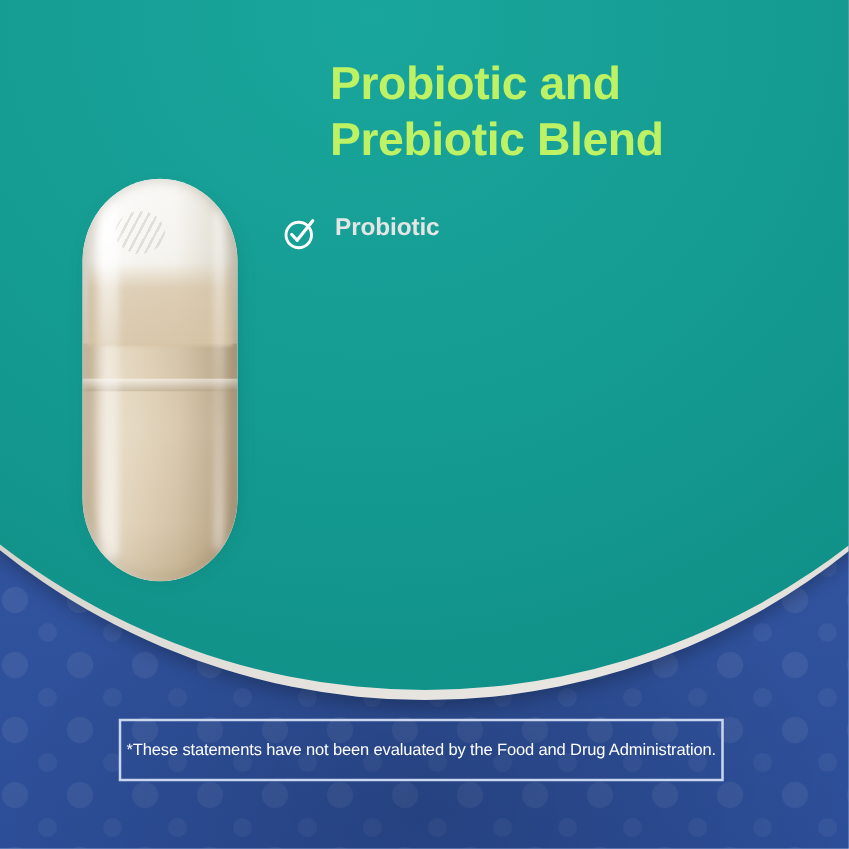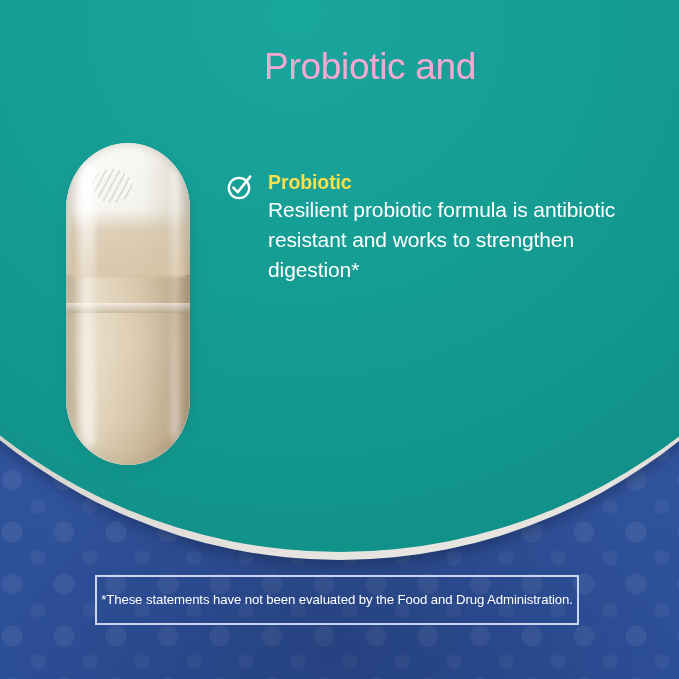--- a/index.html
+++ b/index.html
@@ -187,23 +187,23 @@
         rgba(255,255,255,0.0) 2px 6px);
     filter: blur(0.6px);
   }
 
   
   .headline {
     position: absolute;
     left: 264px;
     top: 44px;
     width: 390px;
-    color: #f9a8d4;
+    color: #bef264;
     font-size: 37px;
-    font-weight: normal;
+    font-weight: bold;
     line-height: 45px;
     letter-spacing: -0.3px;
   }
 
   
   .features {
     position: absolute;
     left: 226px;
     top: 170px;
     width: 400px;
@@ -211,21 +211,21 @@
   .feature { position: relative; margin-bottom: 26px; }
   .check-icon {
     position: absolute;
     left: 0;
     top: 3px;
     width: 28px;
     height: 28px;
   }
   .feature-text { padding-left: 42px; }
   .feature-title {
-    color: #fde047;
+    color: #e5e5e5;
     font-size: 19.5px;
     font-weight: bold;
     line-height: 25px;
     letter-spacing: -0.1px;
   }
   .feature-desc {
     color: #ffffff;
     font-size: 21px;
     line-height: 30px;
     letter-spacing: -0.1px;
@@ -274,34 +274,34 @@
       <div class="cap-crimp"></div>
       <div class="cap-seam"></div>
       <div class="cap-gloss-l"></div>
       <div class="cap-gloss-r"></div>
       <div class="cap-edge"></div>
     </div>
   </div>
 
   <div class="headline">
     <div>Probiotic and</div>
+    <div>Prebiotic Blend</div>
   </div>
 
   <div class="features">
 
     <div class="feature">
       <span class="check-icon">
         <svg viewBox="0 0 28 28" width="28" height="28">
           <circle cx="13" cy="15" r="10.2" fill="none" stroke="#ffffff" stroke-width="2.3"></circle>
           <path d="M7.4 14.6 L11.7 19.2 L24.2 3.6" fill="none" stroke="#ffffff" stroke-width="2.6" stroke-linecap="round" stroke-linejoin="round"></path>
         </svg>
       </span>
       <div class="feature-text">
         <div class="feature-title">Probiotic</div>
-        <div class="feature-desc">Resilient probiotic formula is antibiotic resistant and works to strengthen digestion*</div>
       </div>
     </div>
 
 
   </div>
 
   <div class="disclaimer">
     <div class="disclaimer-text">
       <span>*These statements have not been evaluated by the Food and Drug Administration.</span><br>
     </div>

